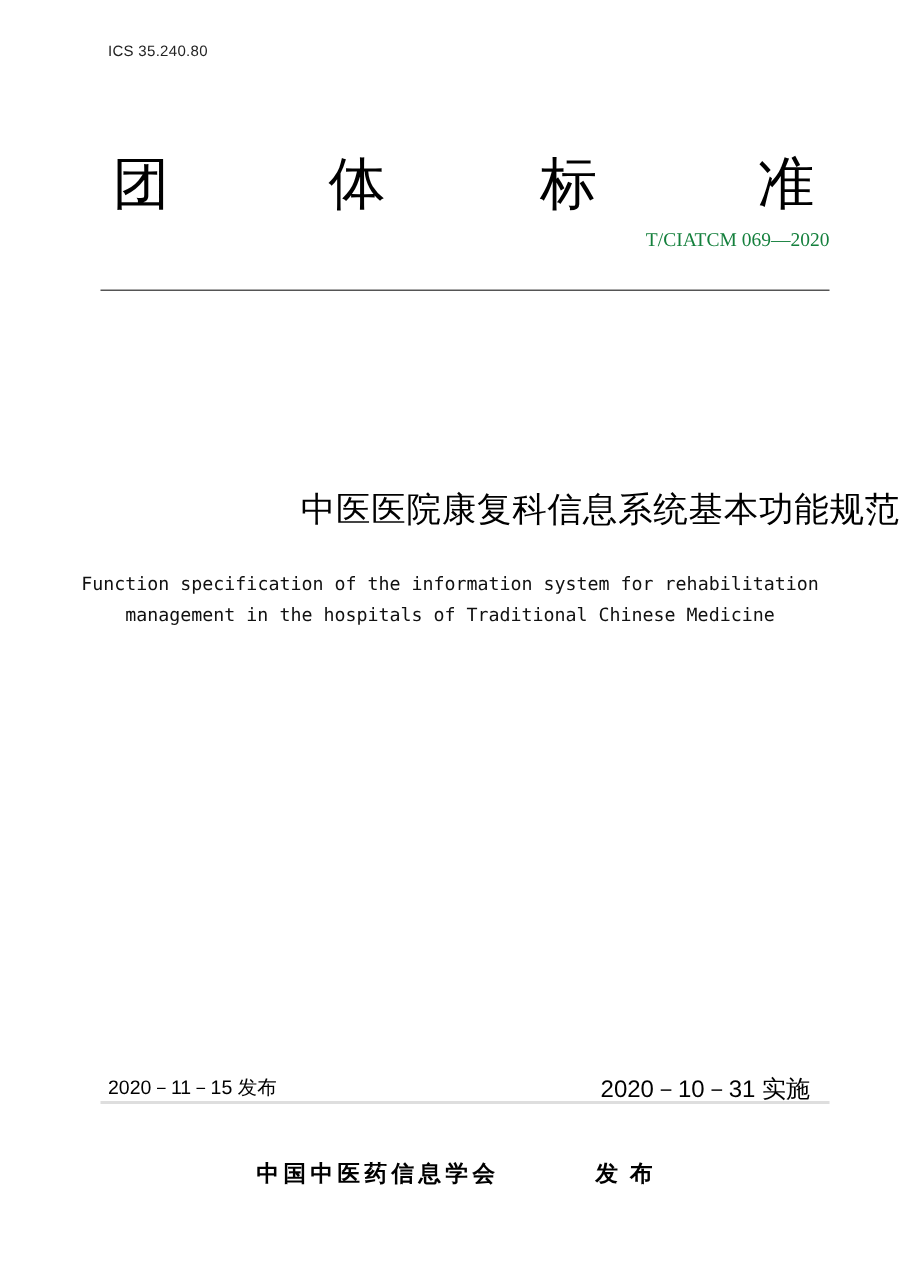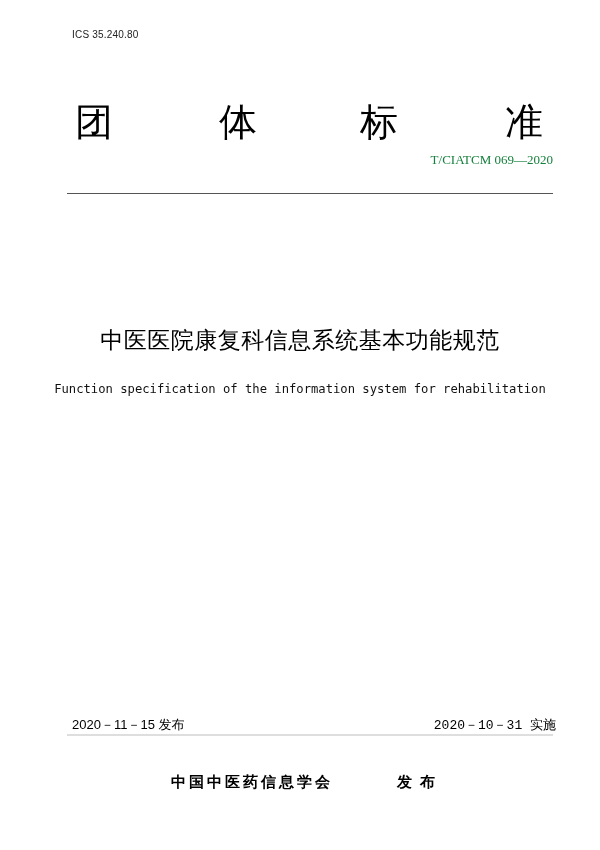--- a/index.html
+++ b/index.html
@@ -36,43 +36,43 @@
       font-size: 13px;
       color: #15803d;
     }
     .rule-top {
       left: 67px; top: 193px;
       width: 486px; height: 1px;
       background: #555;
     }
     .title-cn {
       left: 0; width: 600px; top: 324px;
-      text-align: center;
+      text-align: right;
       font-size: 23px;
       line-height: 32px;
       font-family: "DejaVu Sans", sans-serif;
       letter-spacing: 0.5px;
     }
     .title-en {
       left: 0; width: 600px; top: 379px;
       text-align: center;
       font-family: "DejaVu Sans Mono", "Liberation Mono", monospace;
       font-size: 12.2px;
       line-height: 21px;
       color: #111;
     }
     .date-left {
       left: 72px; top: 716px;
       font-size: 13px;
       font-family: "Liberation Sans", sans-serif;
     }
     .date-right {
-      right: 44px; top: 716px;
-      font-size: 13px;
-      font-family: Liberation Mono, monospace;
+      right: 60px; top: 716px;
+      font-size: 16px;
+      font-family: Liberation Sans, sans-serif;
     }
     .rule-bottom {
       left: 67px; top: 734px;
       width: 486px; height: 2px;
       background: #dedede;
     }
     .publisher {
       left: 171px; top: 773px;
       font-size: 15px;
       font-weight: bold;
@@ -98,20 +98,21 @@
 <div class="abs main-char" style="left:505px;">准</div>
 
 <div class="abs std-num">T/CIATCM 069—2020</div>
 
 <div class="abs rule-top"></div>
 
 <div class="abs title-cn">中医医院康复科信息系统基本功能规范</div>
 
 <div class="abs title-en">
   <div>Function specification of the information system for rehabilitation</div>
+  <div>management in the hospitals of Traditional Chinese Medicine</div>
 </div>
 
 <div class="abs date-left">2020－11－15 发布</div>
 <div class="abs date-right">2020－10－31 实施</div>
 
 <div class="abs rule-bottom"></div>
 
 <div class="abs publisher">中国中医药信息学会</div>
 <div class="abs publish-label">发布</div>
 

